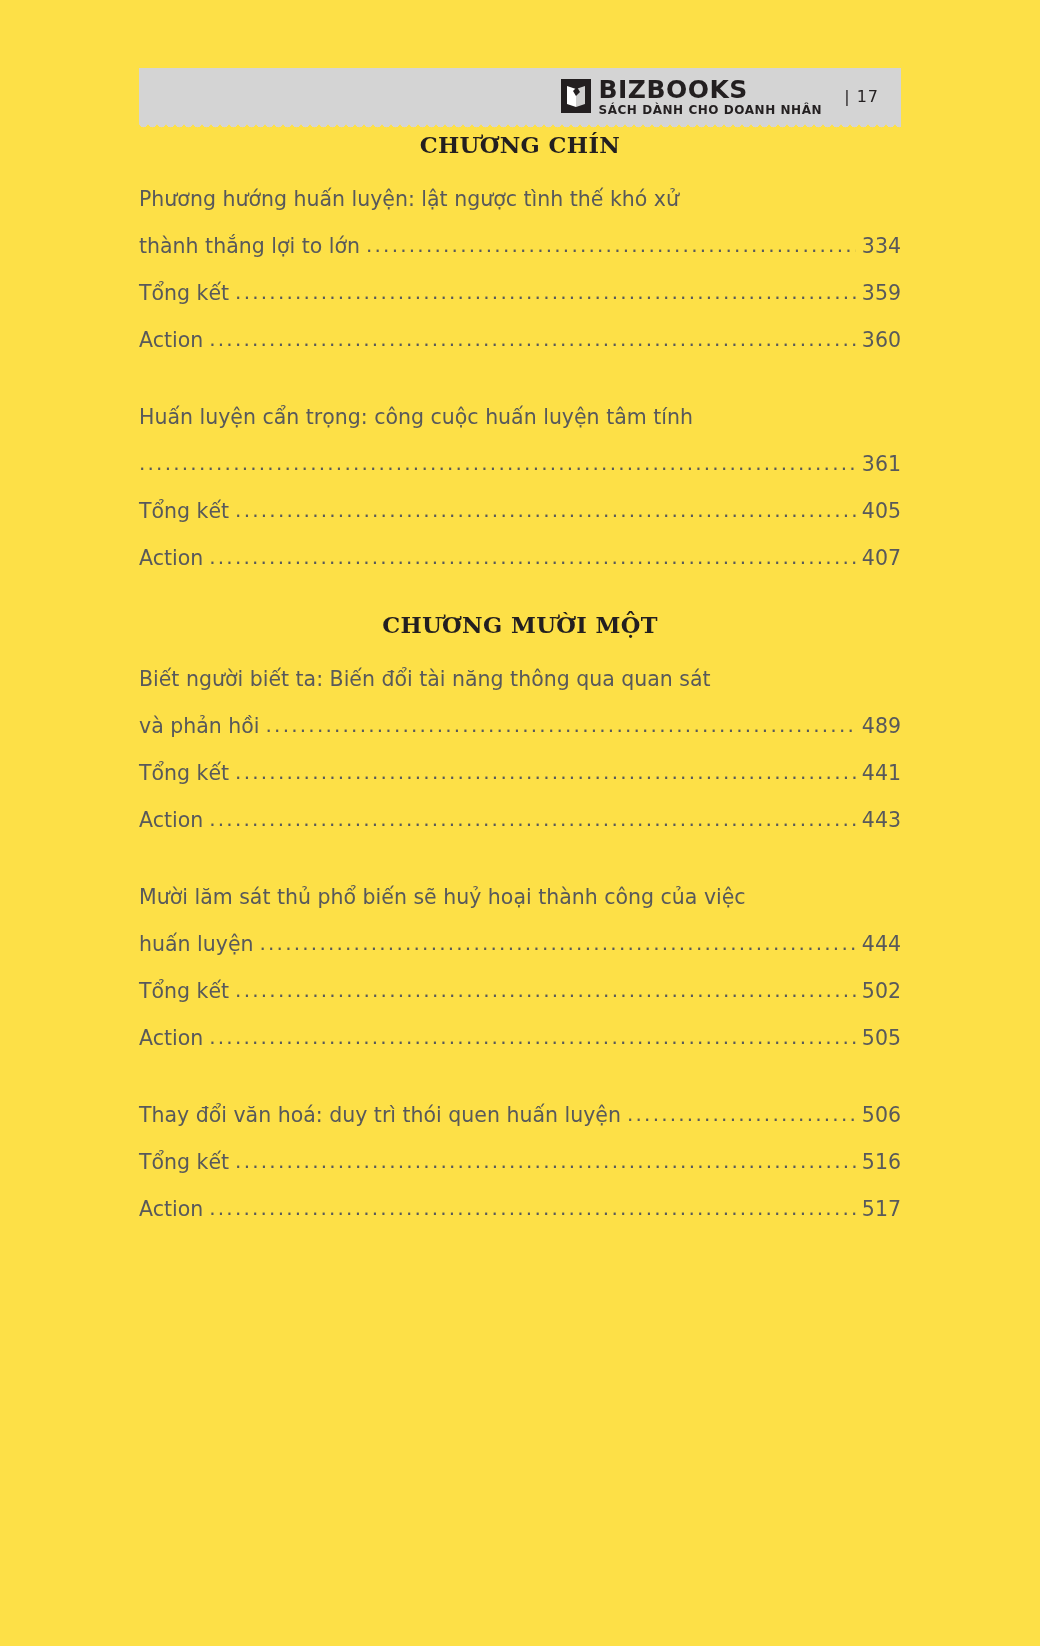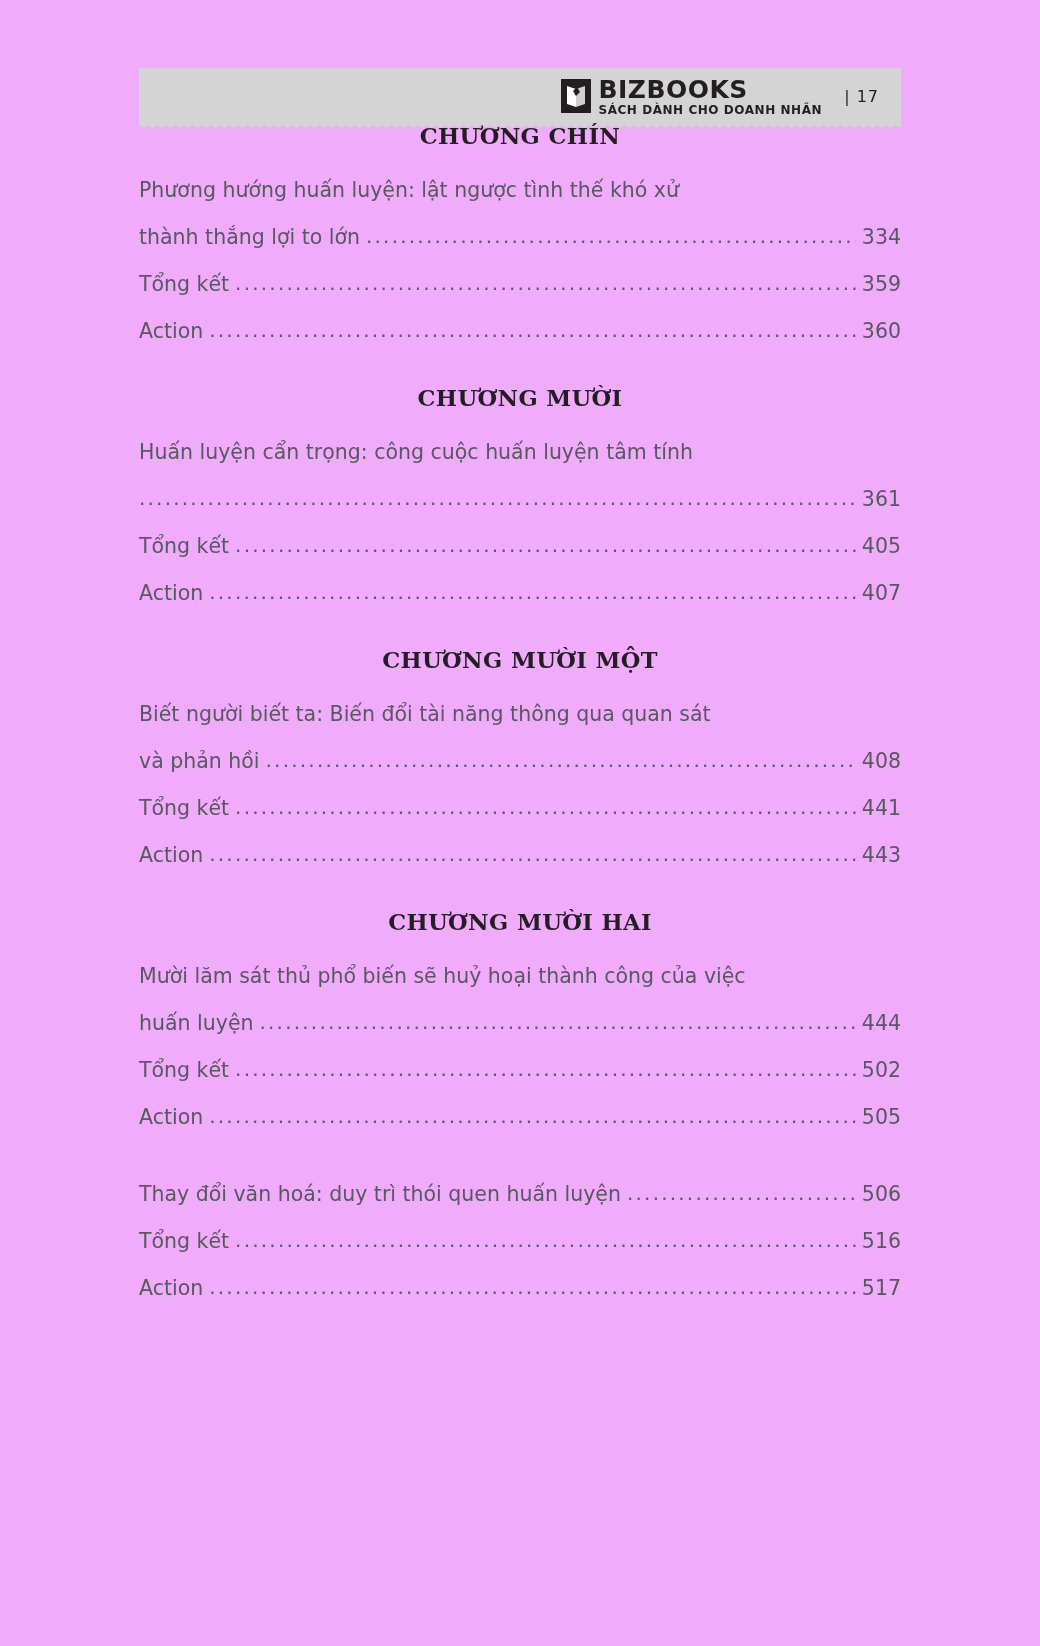--- a/index.html
+++ b/index.html
@@ -14,21 +14,21 @@
     font-family: "DejaVu Sans", sans-serif;
     color: #58595b;
     position: relative;
     overflow: hidden;
   }
 
   .page {
     width: 1040px;
     height: 1646px;
     position: relative;
-    background: #f0abfc;
+    background: #fde047;
   }
 
   
   .header-bar {
     position: absolute;
     left: 139px;
     top: 68px;
     width: 762px;
     height: 56px;
     background: #d4d4d4;
@@ -94,21 +94,21 @@
     height: 9px;
     background-image: radial-gradient(circle at 4.5px 0px, #d4d4d4 4.2px, rgba(212,212,212,0) 4.6px);
     background-size: 9px 9px;
     background-repeat: repeat-x;
   }
 
   
   .content {
     position: absolute;
     left: 139px;
-    top: 123px;
+    top: 132px;
     width: 762px;
   }
 
   .chapter-title {
     font-family: "DejaVu Serif", serif;
     font-weight: bold;
     font-size: 22.5px;
     color: #231f20;
     text-align: center;
     letter-spacing: 0.4px;
@@ -212,21 +212,20 @@
           <span class="entry-row">
             <span class="entry-label">Action</span>
             <span class="leader">......................................................................................................................................................</span>
             <span class="entry-page">360</span>
           </span>
         </div>
       </div>
     </div>
 
     <div class="chapter-block">
-      <h2 class="chapter-title">CHƯƠNG MƯỜI</h2>
       <div class="entries">
         <div class="entry">
           <span class="entry-wrapline">Huấn luyện cẩn trọng: công cuộc huấn luyện tâm tính</span>
           <span class="entry-row">
             <span class="leader">......................................................................................................................................................</span>
             <span class="entry-page">361</span>
           </span>
         </div>
         <div class="entry">
           <span class="entry-row">
@@ -246,42 +245,41 @@
     </div>
 
     <div class="chapter-block">
       <h2 class="chapter-title">CHƯƠNG MƯỜI MỘT</h2>
       <div class="entries">
         <div class="entry">
           <span class="entry-wrapline">Biết người biết ta: Biến đổi tài năng thông qua quan sát</span>
           <span class="entry-row">
             <span class="entry-label">và phản hồi</span>
             <span class="leader">......................................................................................................................................................</span>
-            <span class="entry-page">408</span>
+            <span class="entry-page">489</span>
           </span>
         </div>
         <div class="entry">
           <span class="entry-row">
             <span class="entry-label">Tổng kết</span>
             <span class="leader">......................................................................................................................................................</span>
             <span class="entry-page">441</span>
           </span>
         </div>
         <div class="entry">
           <span class="entry-row">
             <span class="entry-label">Action</span>
             <span class="leader">......................................................................................................................................................</span>
             <span class="entry-page">443</span>
           </span>
         </div>
       </div>
     </div>
 
     <div class="chapter-block">
-      <h2 class="chapter-title">CHƯƠNG MƯỜI HAI</h2>
       <div class="entries">
         <div class="entry">
           <span class="entry-wrapline">Mười lăm sát thủ phổ biến sẽ huỷ hoại thành công của việc</span>
           <span class="entry-row">
             <span class="entry-label">huấn luyện</span>
             <span class="leader">......................................................................................................................................................</span>
             <span class="entry-page">444</span>
           </span>
         </div>
         <div class="entry">

